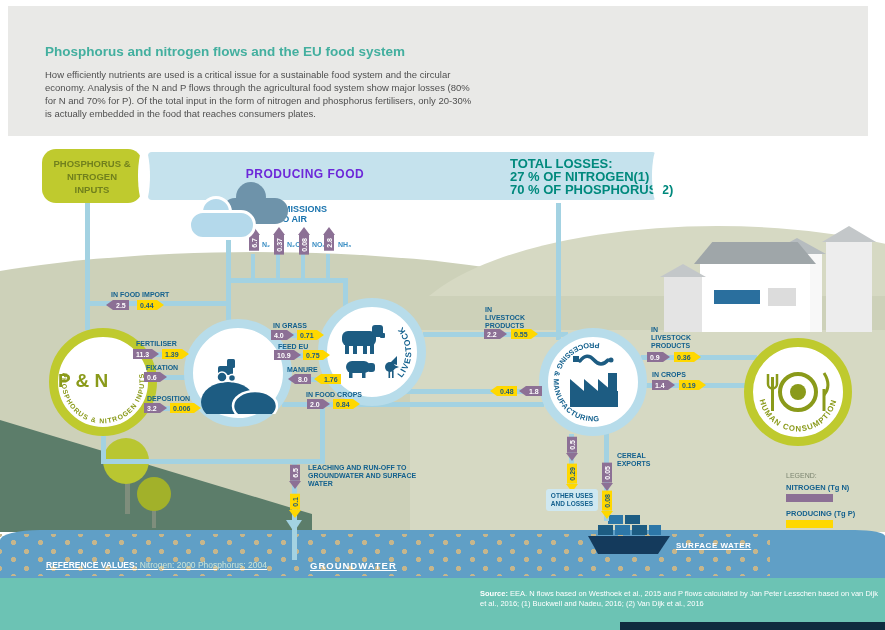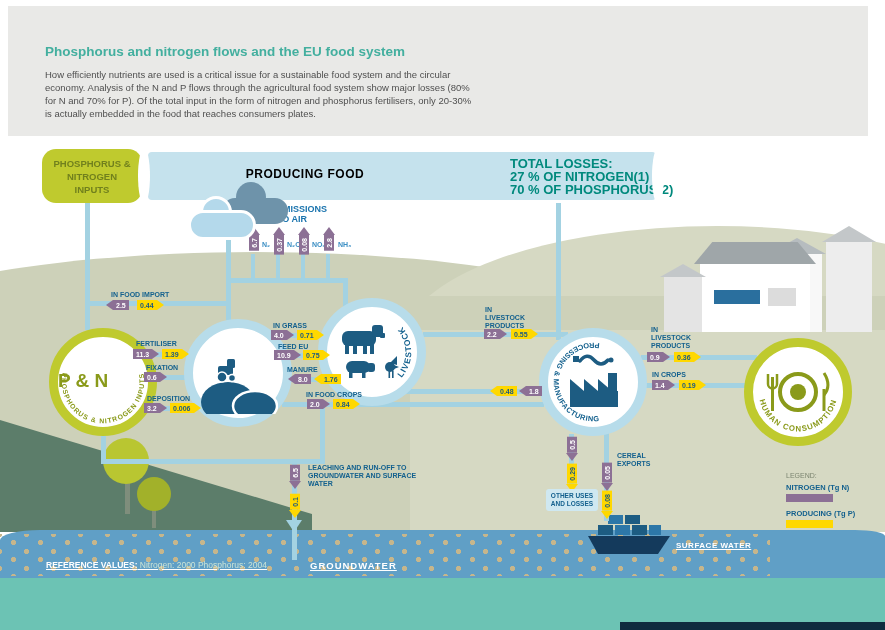--- a/index.html
+++ b/index.html
@@ -10,21 +10,21 @@
   .doc-title{position:absolute;left:37px;top:38px;font-size:13.5px;font-weight:bold;color:#43af9f;}
   .doc-body{position:absolute;left:37px;top:62px;width:430px;font-size:9.5px;line-height:13px;color:#4f4f4f;}
   
   .ban-green{position:absolute;top:149px;height:54px;background:#bfca2e;z-index:3;
              display:flex;align-items:center;justify-content:center;text-align:center;
              font-weight:bold;color:#71801d;}
   .ban-blue{position:absolute;left:148px;top:152px;width:508px;height:48px;background:#c5e2ed;z-index:3;
             border-radius:4px;}
   .sep{position:absolute;top:148px;width:12px;height:56px;background:#fff;border-radius:50%;z-index:4;}
   .producing{position:absolute;left:210px;top:167px;width:190px;text-align:center;
-             font-size:12px;font-weight:bold;color:#000000;letter-spacing:.5px;z-index:4;}
+             font-size:12px;font-weight:bold;color:#6d28d9;letter-spacing:.5px;z-index:4;}
   .losses{position:absolute;left:510px;top:157px;font-size:13px;font-weight:bold;color:#00897d;
           line-height:13px;z-index:4;}
   
   .ground{position:absolute;left:0;top:296px;width:885px;height:236px;background:#cdd1b9;z-index:1;}
   .crownA{position:absolute;left:-160px;top:252px;width:830px;height:90px;background:#cdd1b9;
           border-radius:50% 50% 0 0 / 100% 100% 0 0;z-index:1;}
   .crownB{position:absolute;left:405px;top:226px;width:625px;height:120px;background:#d6d9c3;
           border-radius:50% 50% 0 0 / 95% 95% 0 0;z-index:1;}
   .rightGround{position:absolute;left:410px;top:330px;width:475px;height:202px;background:#d6d9c3;z-index:1;}
   .wedge{position:absolute;left:0;top:420px;width:312px;height:112px;background:#5c7d6a;
@@ -459,14 +459,17 @@
   </div>
 
   <div class="legend">
     <div class="lt">LEGEND:</div>
     <div class="ln">NITROGEN (Tg N)</div>
     <div class="swatch" style="background:#8c7095;"></div>
     <div class="ln">PRODUCING (Tg P)</div>
     <div class="swatch" style="background:#ffd800;"></div>
   </div>
 
+  <div class="src">
+    <span style="font-weight:bold;">Source:</span><span> EEA. N flows based on Westhoek et al., 2015 and P flows calculated by Jan Peter Lesschen based on van Dijk et al., 2016; (1) Buckwell and Nadeu, 2016; (2) Van Dijk et al., 2016</span>
+  </div>
 
 </div>
 
 </body></html>

